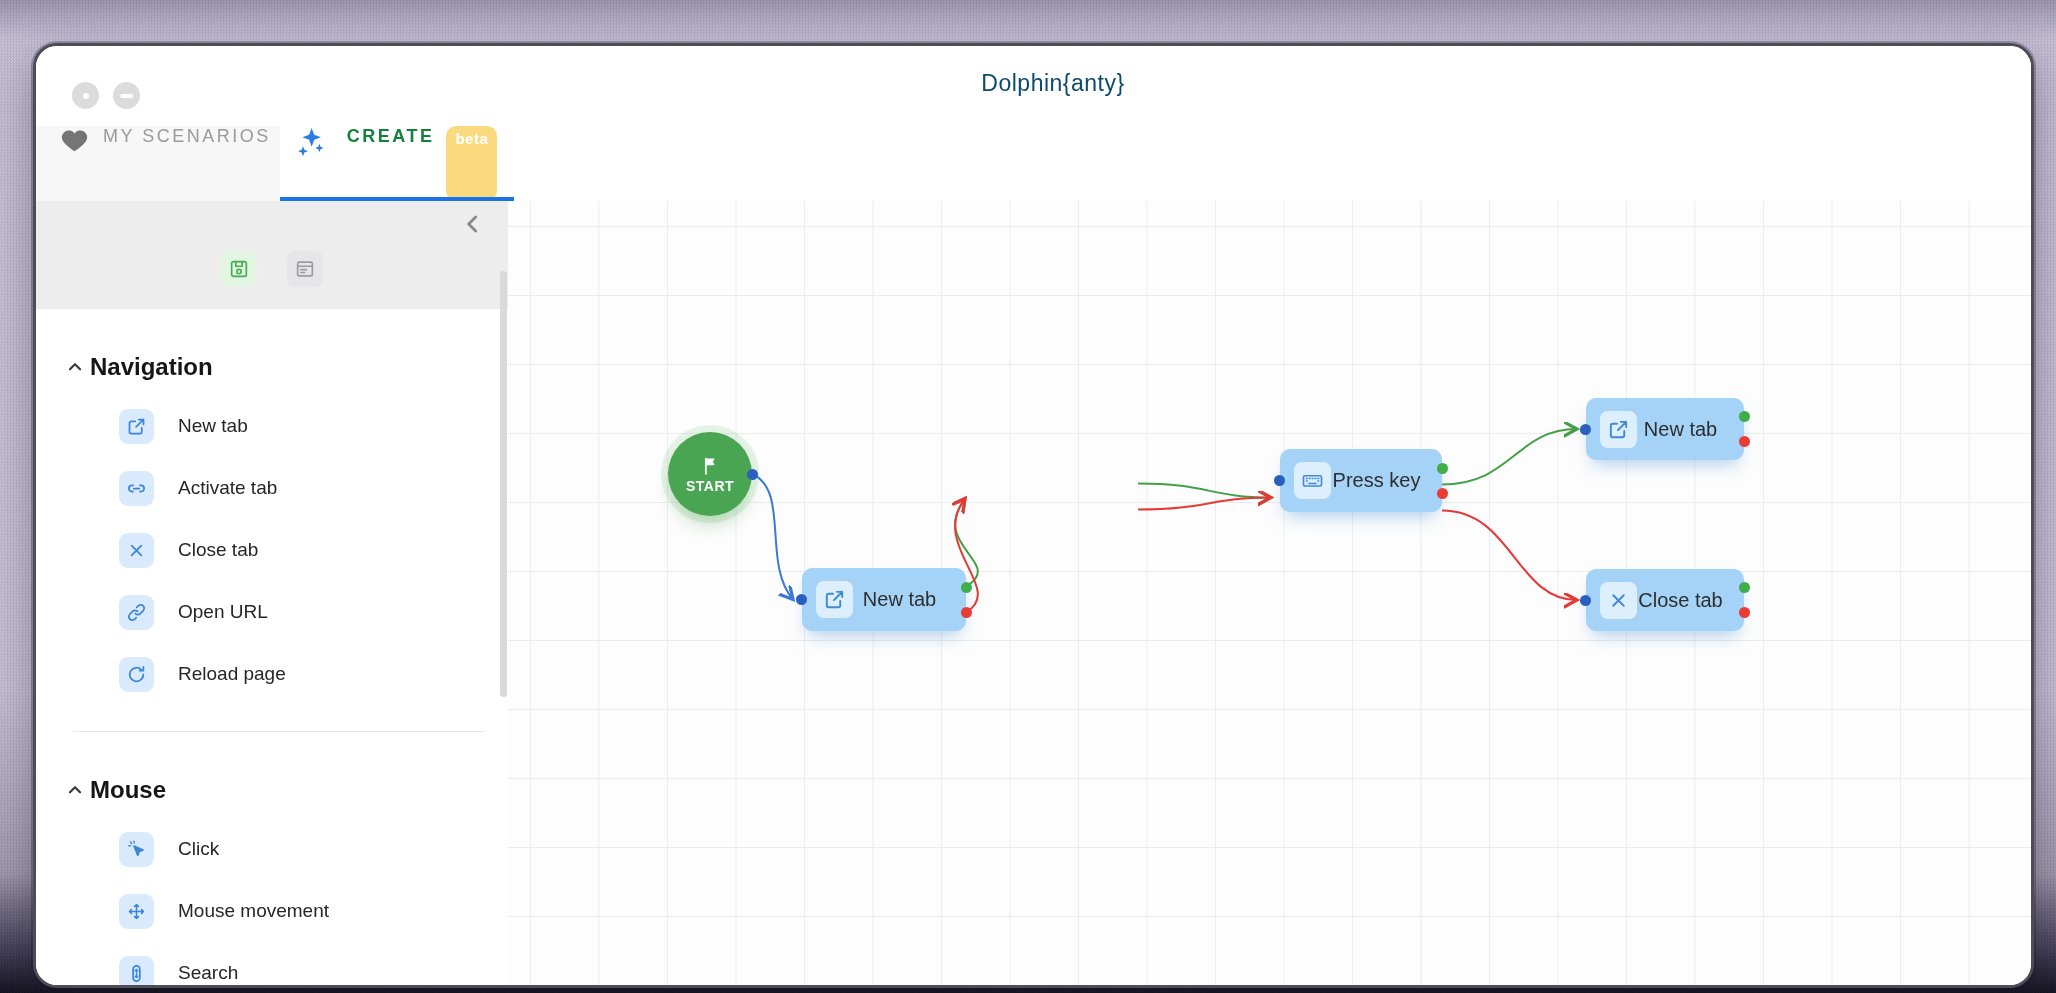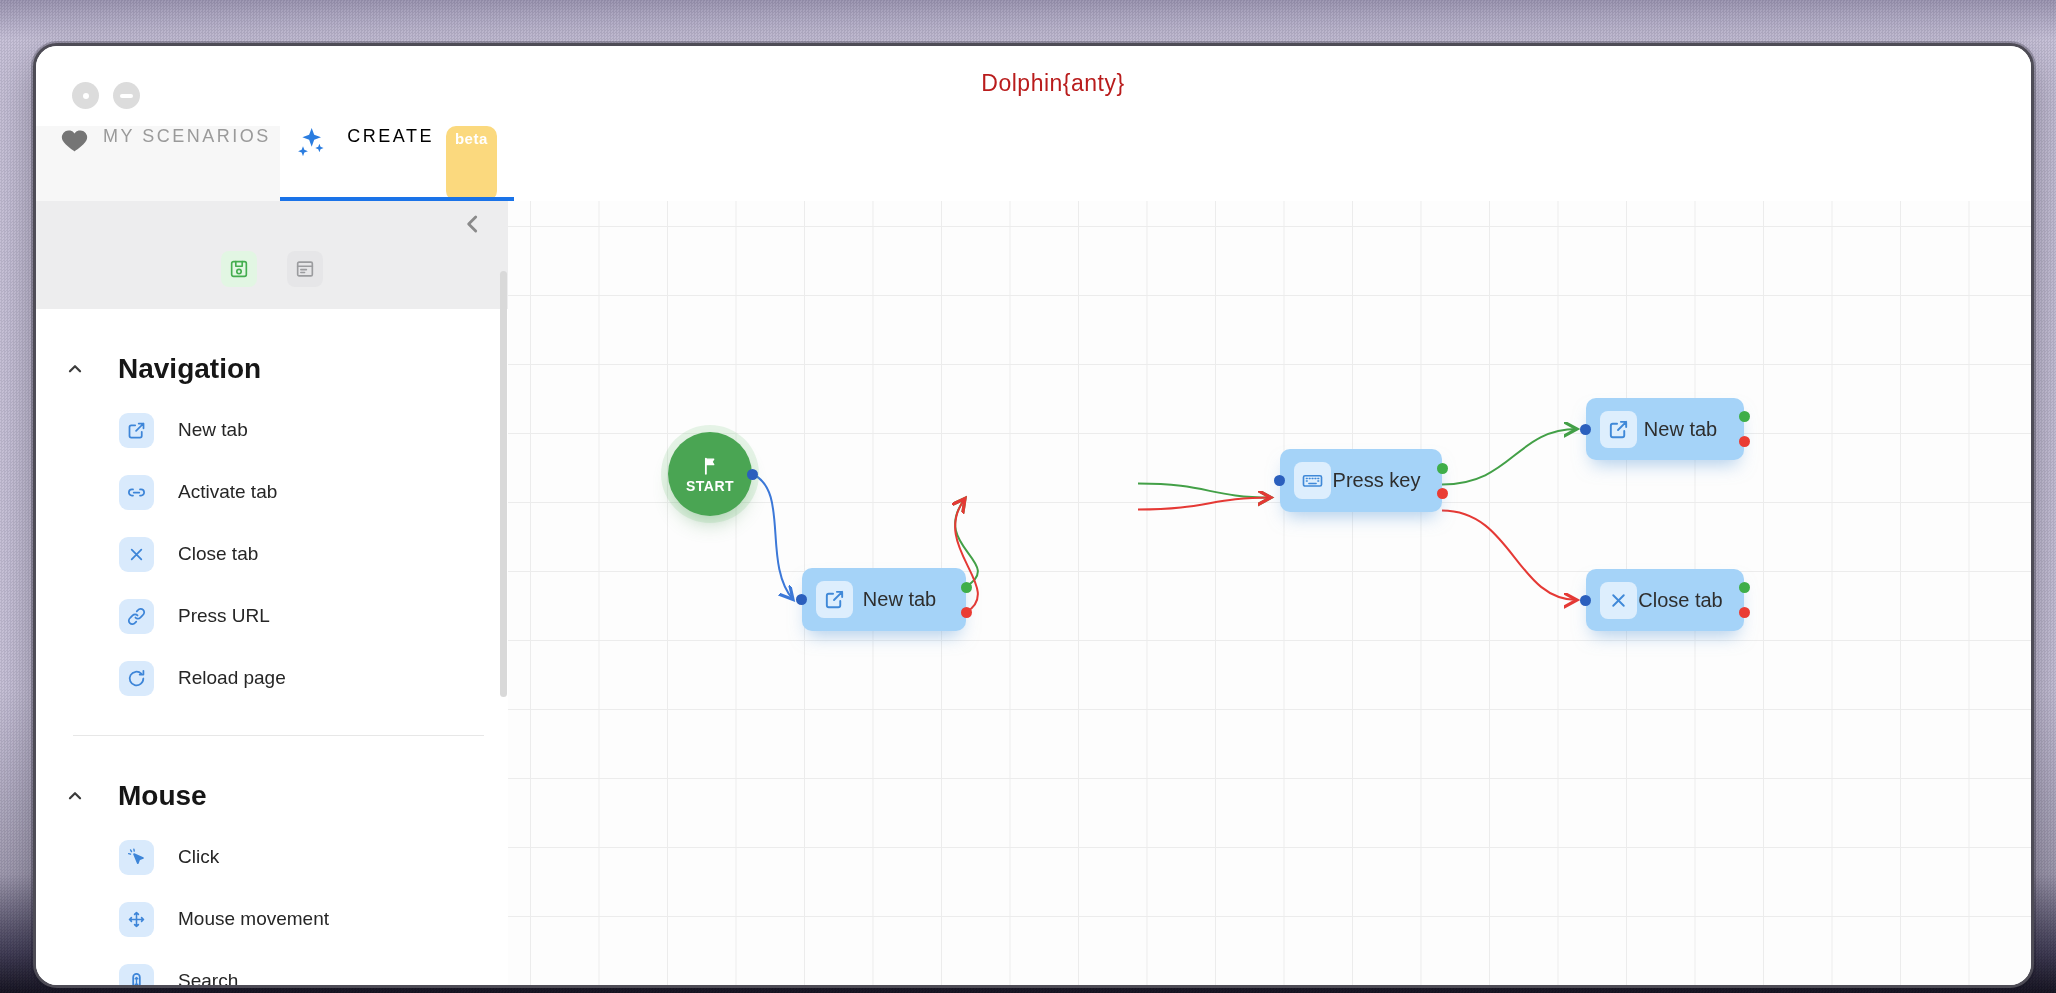--- a/index.html
+++ b/index.html
@@ -18,29 +18,29 @@
     background:#fff;border:3px solid #4e4c56;border-radius:24px;overflow:hidden;
     box-shadow:0 0 0 2px rgba(20,18,32,.25), 0 18px 40px rgba(20,18,32,.35);
   }
   
   .titlebar{position:absolute;left:0;top:0;right:0;height:80px;background:#fff;border-bottom:1px solid #ededed;}
   .win-btn{position:absolute;top:36px;width:27px;height:27px;border-radius:50%;background:#dcdcdc;display:flex;align-items:center;justify-content:center;cursor:default;}
   .win-btn.b1{left:36px;}
   .win-btn.b2{left:77px;}
   .win-btn .dot{width:6px;height:6px;border-radius:50%;background:#fff;}
   .win-btn .bar{width:13px;height:4px;border-radius:2px;background:#fff;}
-  .app-title{position:absolute;left:0;right:0;top:24px;text-align:center;font-size:23px;color:#b91c1c;letter-spacing:.5px;padding-left:39px;}
+  .app-title{position:absolute;left:0;right:0;top:24px;text-align:center;font-size:23px;color:#0c4a6e;letter-spacing:.5px;padding-left:39px;}
   
   .tabband{position:absolute;left:0;top:80px;right:0;height:75px;background:#fff;}
   .tab{position:absolute;top:0;height:75px;display:flex;cursor:pointer;}
   .tab-scenarios{left:0;width:244px;background:#f7f7f7;padding-left:24px;box-sizing:border-box;}
   .tab-create{left:244px;width:232px;background:#fff;justify-content:center;}
   .tab-create::after{content:"";position:absolute;left:0;right:-2px;bottom:0;height:4px;background:#1a73e8;}
   .tab-label-gray{font-size:18px;font-weight:500;letter-spacing:2.5px;color:#9a9a9a;margin-left:14px;}
-  .tab-label-blue{font-size:18px;font-weight:400;letter-spacing:2.5px;color:#000000;margin-left:20px;}
+  .tab-label-blue{font-size:18px;font-weight:700;letter-spacing:2.5px;color:#15803d;margin-left:20px;}
   .beta-badge{margin-left:12px;background:#fbd97e;color:#fff;font-size:15px;font-weight:700;padding:4px 9px;border-radius:10px;letter-spacing:.5px;}
   .icn{display:inline-flex;align-items:center;justify-content:center;line-height:0;}
   .icn svg{display:block;}
   .heart{color:#757575;width:29px;height:29px;}
   .sparkles{color:#2b7de0;width:32px;height:32px;}
   
   .trash-btn{position:absolute;right:396px;top:110px;width:28px;height:30px;color:#b8b8bc;cursor:pointer;}
   .searchbox{position:absolute;right:10px;top:97px;width:386px;height:56px;background:#fff;border:1px solid #ebebeb;border-radius:12px;box-shadow:0 1px 4px rgba(0,0,0,.05);display:flex;align-items:center;box-sizing:border-box;padding:0 16px;}
   .searchbox .icn{color:#5f6368;width:24px;height:24px;flex:0 0 auto;}
   .searchbox input{border:0;outline:0;background:transparent;margin-left:14px;font-size:20px;color:#444;width:100%;font-family:"Liberation Sans",sans-serif;}
@@ -50,21 +50,21 @@
   .side-top{position:absolute;left:0;top:0;width:472px;height:108px;background:#ededee;}
   .side-top .tools{position:absolute;left:0;right:0;top:50px;display:flex;justify-content:center;gap:30px;}
   .tool-btn{width:36px;height:36px;border-radius:8px;display:flex;align-items:center;justify-content:center;cursor:pointer;}
   .tool-btn.save{background:#e2f6e3;color:#44ad4f;}
   .tool-btn.panel{background:#e6e6e8;color:#9b9c9f;}
   .tool-btn svg{width:22px;height:22px;}
   .collapse-btn{position:absolute;right:22px;top:10px;width:26px;height:26px;color:#8a8a8a;cursor:pointer;}
   .side-scroll{position:absolute;left:0;top:108px;right:0;bottom:0;overflow:hidden;}
   .section-header{display:flex;align-items:center;margin:44px 0 14px 28px;cursor:pointer;}
   .section-header .chev{color:#3c3c3c;width:22px;height:22px;}
-  .section-title{font-size:28px;font-weight:700;color:#161616;margin-left:32px;}
+  .section-title{font-size:24px;font-weight:700;color:#161616;margin-left:4px;}
   .side-item{display:flex;align-items:center;margin:0 0 0 83px;height:62px;cursor:pointer;}
   .item-icon{width:35px;height:35px;border-radius:9px;background:#d9eafc;color:#3d85d8;display:flex;align-items:center;justify-content:center;flex:0 0 auto;}
   .item-icon svg{width:21px;height:21px;}
   .item-label{font-size:19px;color:#262626;margin-left:24px;}
   .side-divider{height:1px;background:#e7e7e7;margin:26px 24px 0 37px;}
   .side-scrollbar{position:absolute;right:1px;top:70px;width:7px;height:426px;border-radius:4px;background:#d9d9d9;cursor:grab;}
   
   .canvas{position:absolute;left:472px;top:155px;right:0;bottom:0;background:#fdfdfd;
     background-image:linear-gradient(to right,#ececec 1px,transparent 1px),linear-gradient(to bottom,#ececec 1px,transparent 1px);
     background-size:68.5px 69px;background-position:22px 25px;}
@@ -196,21 +196,21 @@
           </span>
           <span class="item-label">Close tab</span>
         </div>
         <div class="side-item">
           <span class="item-icon">
             <svg viewBox="0 0 24 24" fill="none" stroke="currentColor" stroke-width="2" stroke-linecap="round" stroke-linejoin="round">
               <path d="M10.8 13.2a4 4 0 0 0 5.6 0l2.8-2.8a4 4 0 1 0-5.6-5.6l-1.3 1.3"></path>
               <path d="M13.2 10.8a4 4 0 0 0-5.6 0l-2.8 2.8a4 4 0 1 0 5.6 5.6l1.3-1.3"></path>
             </svg>
           </span>
-          <span class="item-label">Press URL</span>
+          <span class="item-label">Open URL</span>
         </div>
         <div class="side-item">
           <span class="item-icon">
             <svg viewBox="0 0 24 24" fill="none" stroke="currentColor" stroke-width="2" stroke-linecap="round" stroke-linejoin="round">
               <path d="M19.8 12a7.8 7.8 0 1 1-2.3-5.5"></path>
               <path d="M19.9 3.2v4.3h-4.3"></path>
             </svg>
           </span>
           <span class="item-label">Reload page</span>
         </div>

